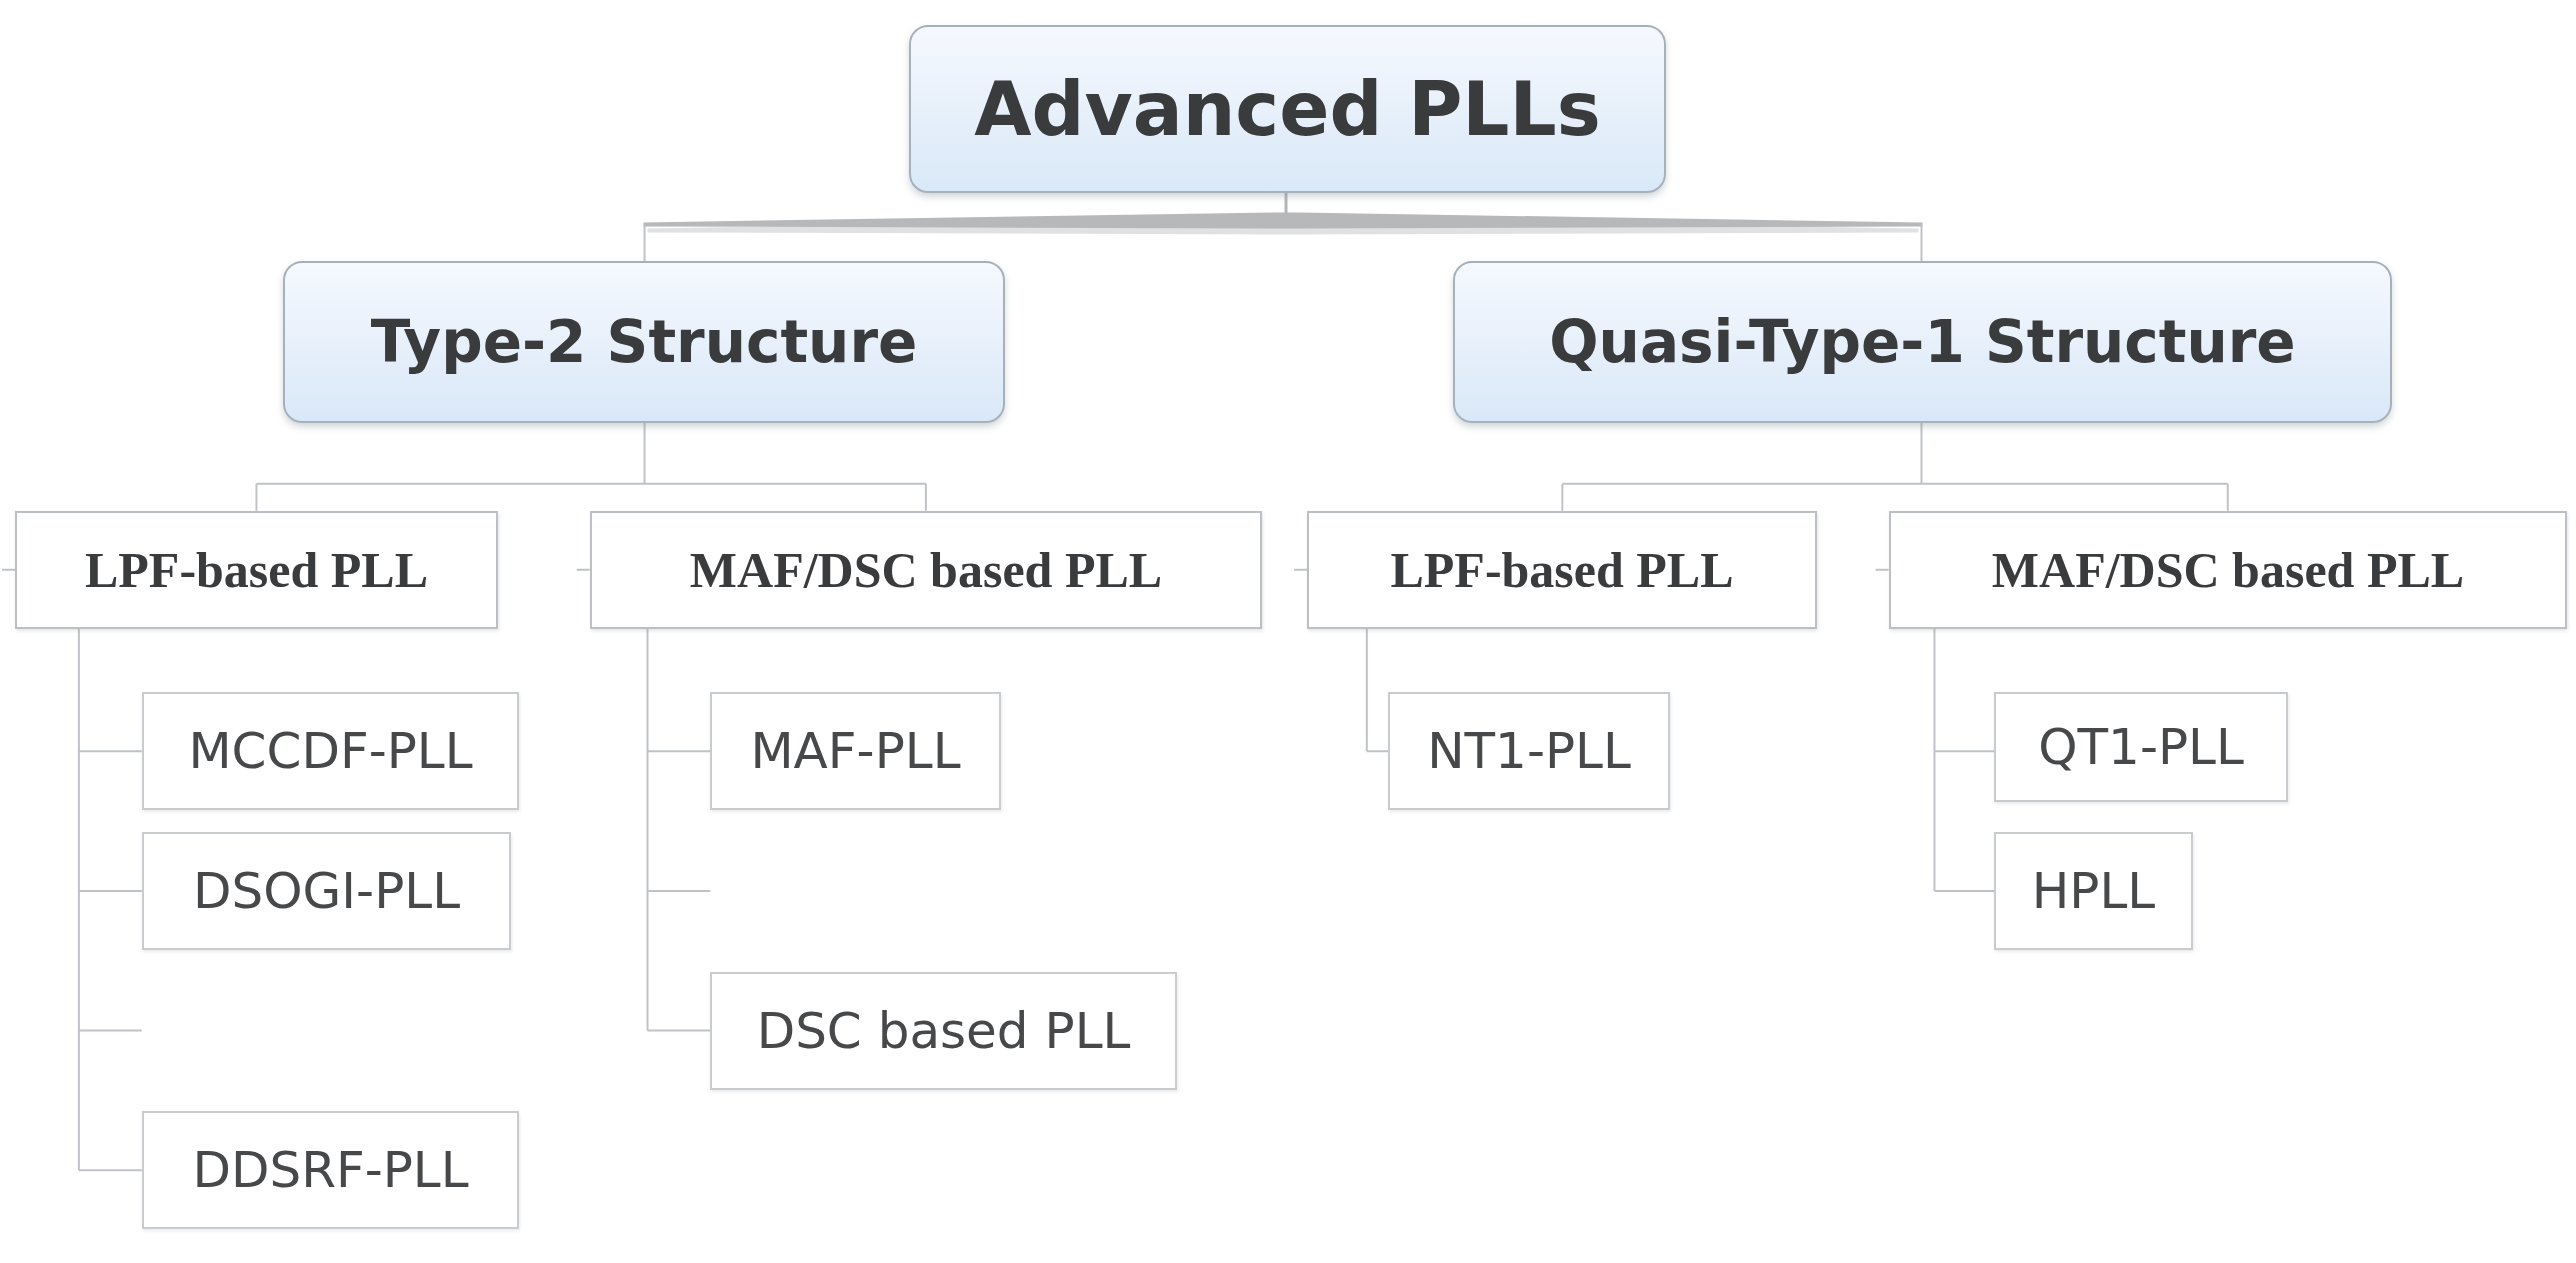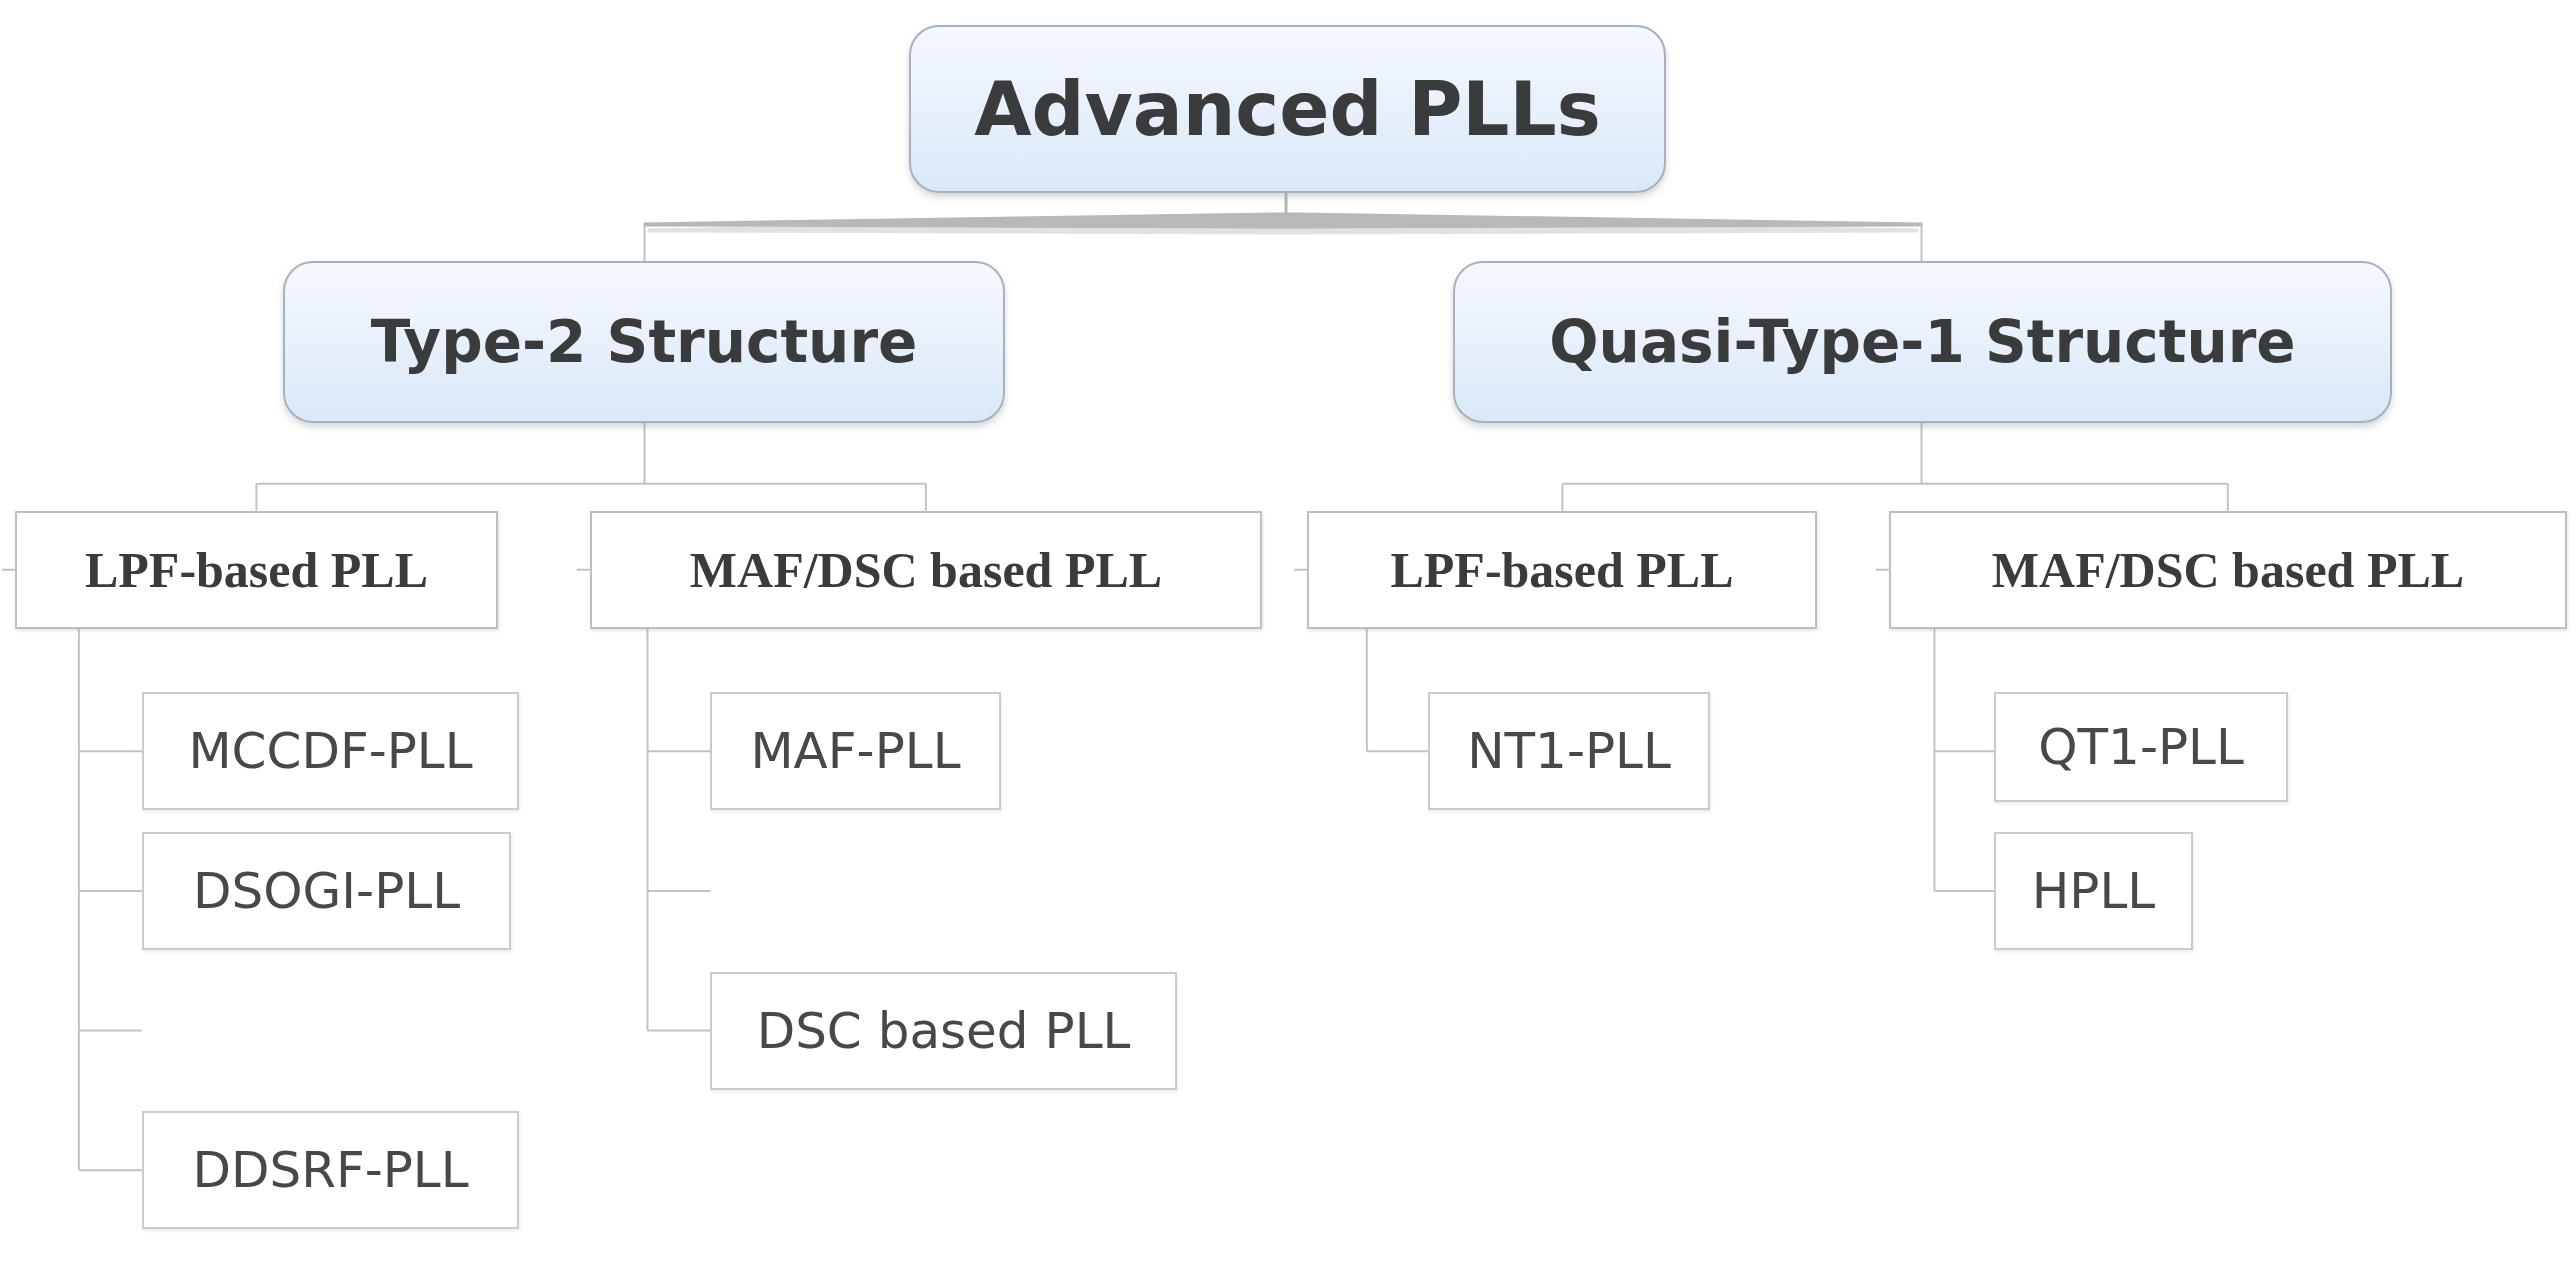--- a/index.html
+++ b/index.html
@@ -19,21 +19,21 @@
     position:absolute;
     display:flex;align-items:center;justify-content:center;
     box-sizing:border-box;
     text-align:center;
     color:#3a3b3d;
     white-space:nowrap;
   }
   .pill{
     background:linear-gradient(180deg,#f5f9fe 0%,#e9f1fb 45%,#d9e8f8 100%);
     border:2px solid #a7b1b9;
-    border-radius:30px;
+    border-radius:19px;
     box-shadow:0 4px 7px rgba(130,140,150,0.35);
     font-weight:bold;
   }
   .lvl1{font-size:74px;}
   .lvl2{font-size:58px;text-align:center;}
   .leaf3{
     background:#ffffff;
     border:2px solid #bcc0c4;
     box-shadow:1px 2px 3px rgba(150,155,160,0.25);
     font-weight:bold;
@@ -90,19 +90,19 @@
   <div class="node leaf3" style="left:1307px;top:511px;width:510px;height:118px">LPF-based PLL</div>
   <div class="node leaf3" style="left:1889px;top:511px;width:678px;height:118px">MAF/DSC based PLL</div>
 
   <div class="node leaf4" style="left:142px;top:692px;width:377px;height:118px">MCCDF-PLL</div>
   <div class="node leaf4" style="left:142px;top:832px;width:369px;height:118px">DSOGI-PLL</div>
   <div class="node leaf4" style="left:710px;top:692px;width:291px;height:118px">MAF-PLL</div>
 
   <div class="node leaf4" style="left:142px;top:1111px;width:377px;height:118px">DDSRF-PLL</div>
   <div class="node leaf4" style="left:710px;top:972px;width:467px;height:118px">DSC based PLL</div>
 
-  <div class="node leaf4" style="left:1428px;top:692px;width:282px;height:118px">NT1-PLL</div>
+  <div class="node leaf4" style="left:1388px;top:692px;width:282px;height:118px">NT1-PLL</div>
 
   <div class="node leaf4" style="left:1994px;top:692px;width:294px;height:110px">QT1-PLL</div>
   <div class="node leaf4" style="left:1994px;top:832px;width:199px;height:118px">HPLL</div>
 
 </div>
 
 
 </body></html>

